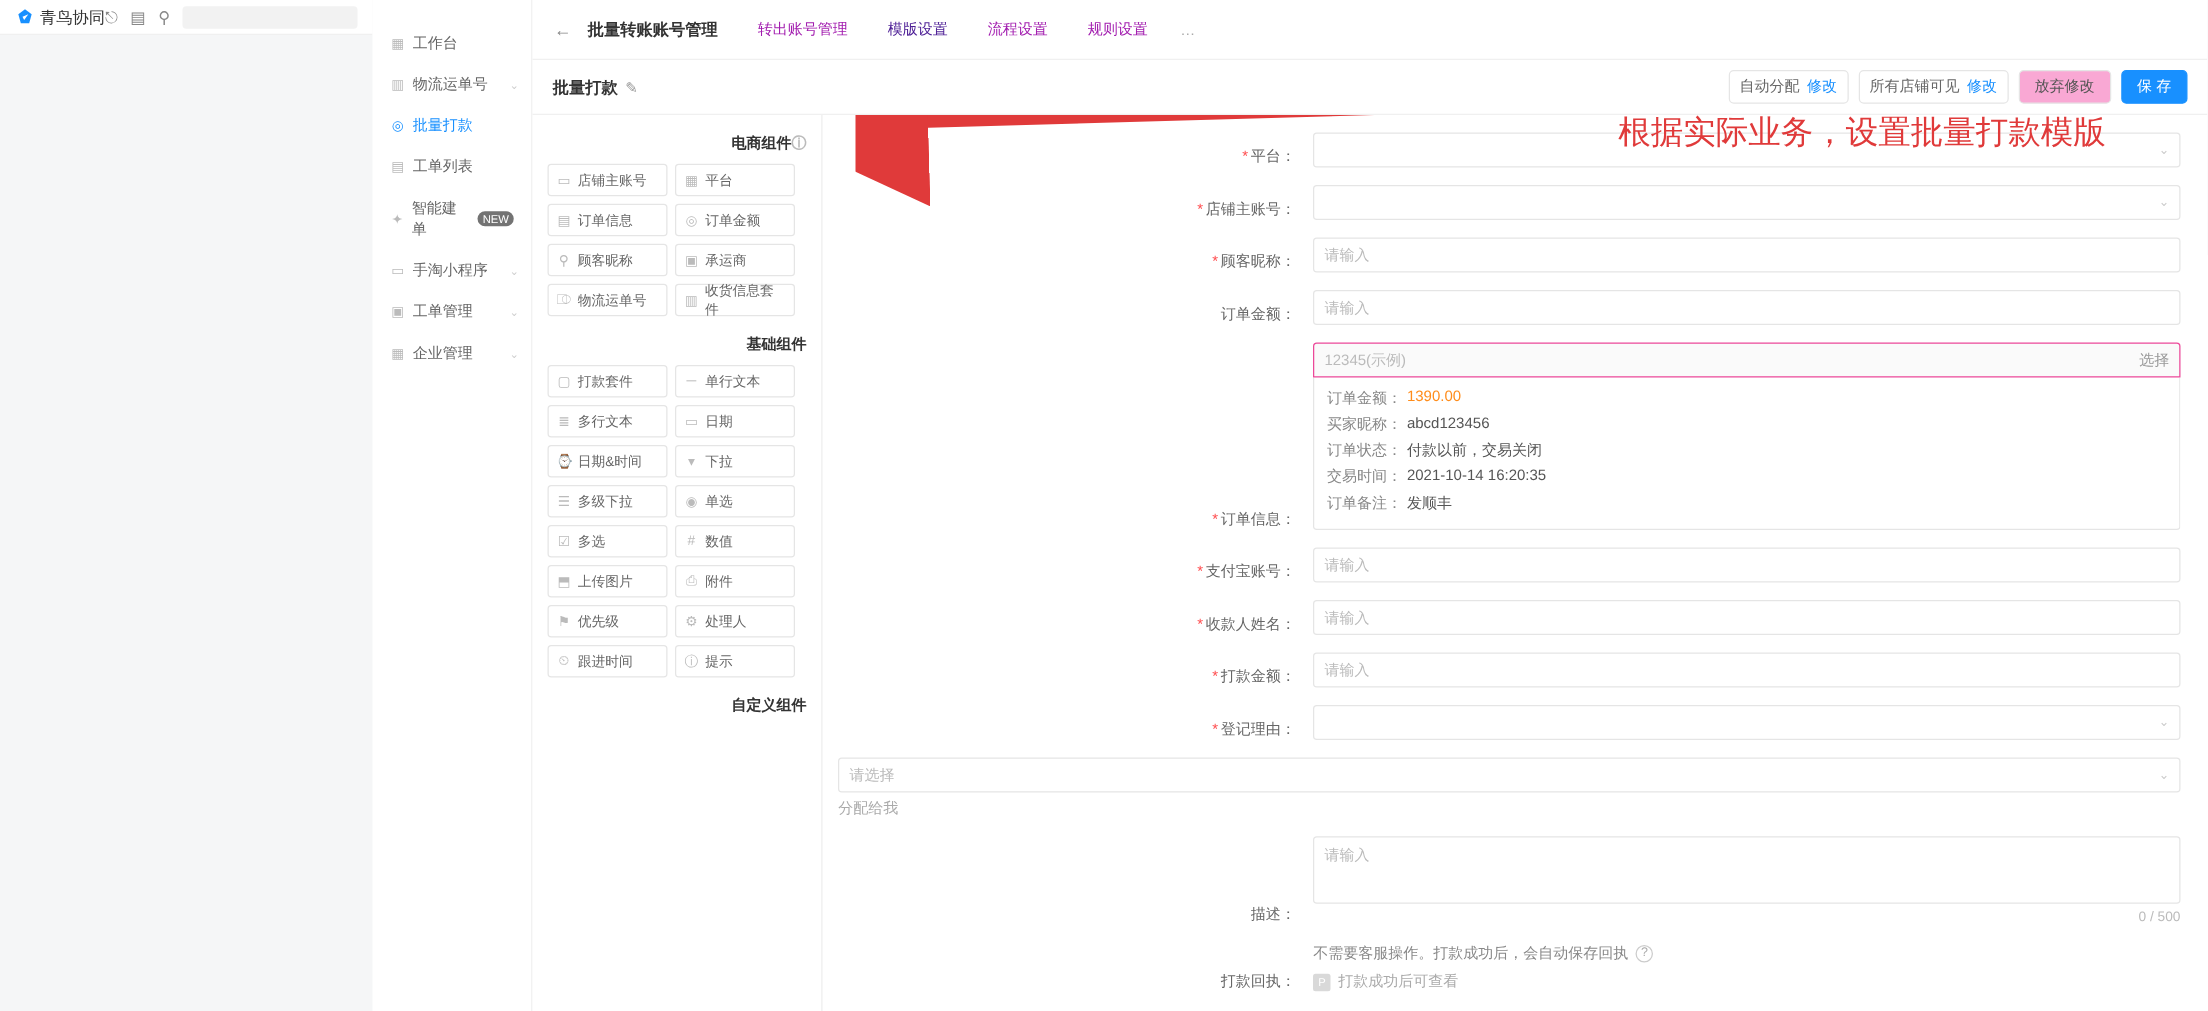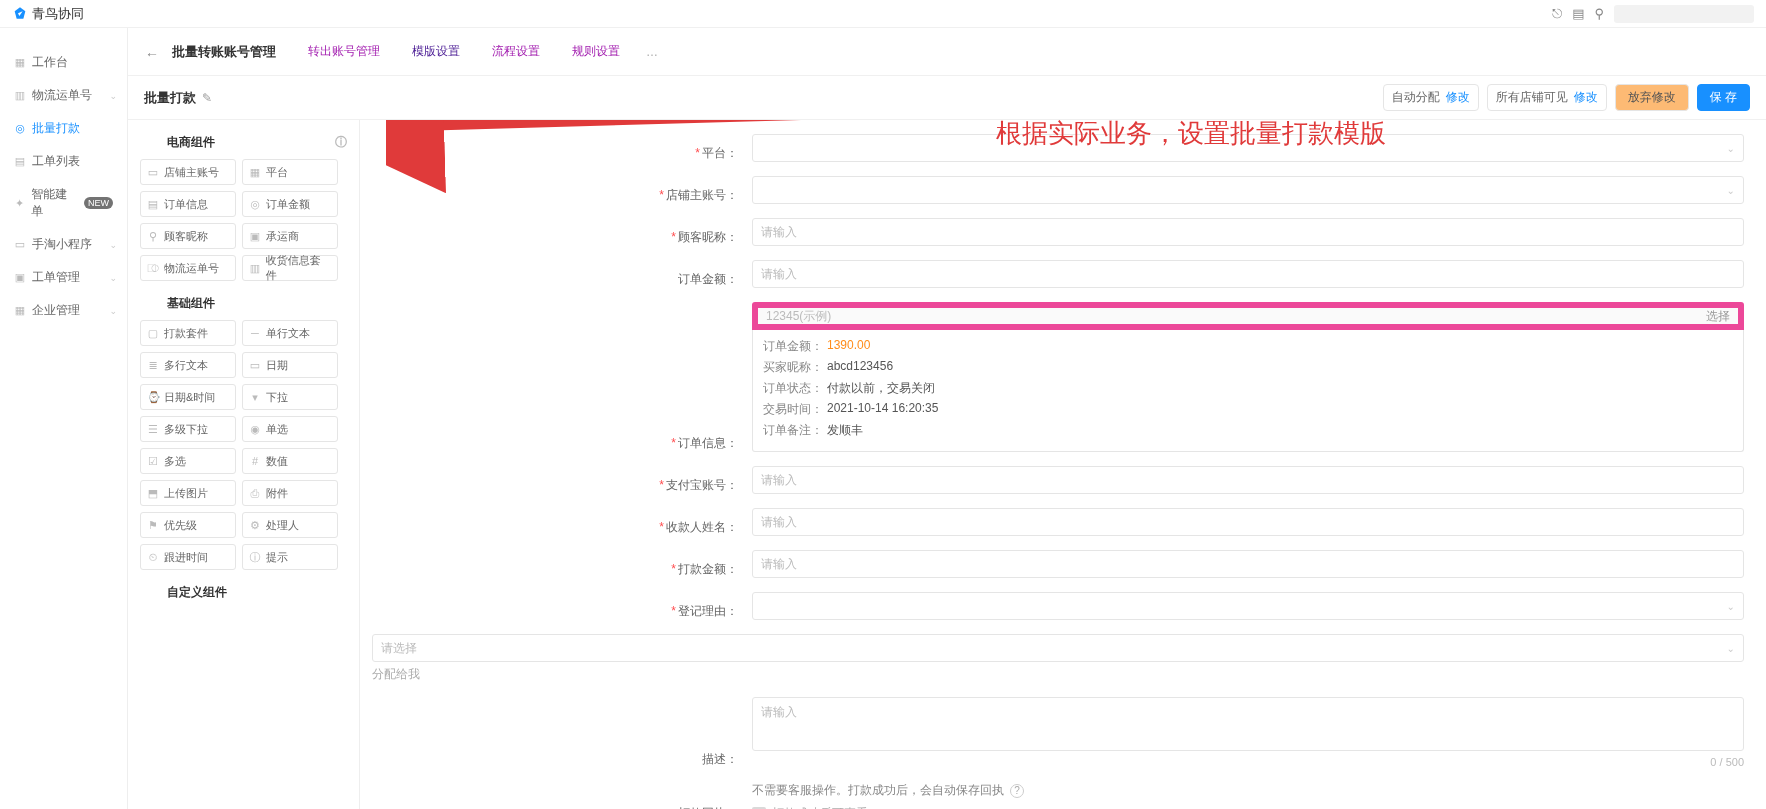--- a/index.html
+++ b/index.html
@@ -1,17 +1,17 @@
 <!DOCTYPE html>
 <html><head>
 <meta charset="utf-8">
 <style>
 * { box-sizing: border-box; margin: 0; padding: 0; }
 body { font-family: -apple-system, "PingFang SC", "Microsoft YaHei", sans-serif; font-size: 12px; color: #333; background: #f5f6f7; }
-.app { display: flex; flex-direction: column; height: 809px; width: 1766px; }
+.app { display: flex; height: 809px; width: 1766px; }
 
 
 .top-header { height: 28px; background: #fff; display: flex; align-items: center; padding: 0 12px; border-bottom: 1px solid #f0f0f0; }
 .logo { display: flex; align-items: center; gap: 4px; font-size: 13px; color: #333; }
 .logo-mark { width: 16px; height: 16px; }
 .top-spacer { flex: 1; }
 .top-icons { display: flex; align-items: center; gap: 10px; color: #888; }
 .top-icons span { font-size: 13px; cursor: pointer; }
 .top-user-box { width: 140px; height: 18px; background: #f2f2f2; border-radius: 3px; }
 
@@ -37,30 +37,30 @@
 .tab-item.active { color: #4c1d95; }
 .tab-more { color: #aaa; padding: 0 6px; }
 
 
 .tool-row { height: 44px; display: flex; align-items: center; padding: 0 16px; border-bottom: 1px solid #f0f0f0; }
 .tool-title { font-size: 13px; font-weight: 600; margin-right: 6px; }
 .tool-edit { color: #999; font-size: 12px; cursor: pointer; }
 .tool-spacer { flex: 1; }
 .tool-pill { display: inline-flex; align-items: center; border: 1px solid #e5e5e5; border-radius: 4px; padding: 4px 8px; font-size: 12px; color: #666; margin-left: 8px; }
 .tool-pill .link { color: #1890ff; margin-left: 6px; cursor: pointer; }
-.tool-btn { border: 1px solid #e5e5e5; background: #fdba74; border-radius: 4px; padding: 4px 12px; font-size: 12px; color: #555; margin-left: 8px; cursor: pointer; }
+.tool-btn { border: 1px solid #e5e5e5; background: #f9a8d4; border-radius: 4px; padding: 4px 12px; font-size: 12px; color: #555; margin-left: 8px; cursor: pointer; }
 .tool-btn.primary { background: #1890ff; color: #fff; border-color: #1890ff; }
 
 
 .content { flex: 1; display: flex; min-height: 0; }
 
 
 .palette { width: 232px; border-right: 1px solid #eee; padding: 14px 12px; overflow-y: auto; }
 .pal-section { margin-bottom: 14px; }
-.pal-head { display: flex; align-items: center; justify-content: space-between; font-size: 12px; font-weight: 600; color: #333; margin-bottom: 8px; padding-left: 27px; }
+.pal-head { display: flex; align-items: center; justify-content: flex-end; font-size: 12px; font-weight: 600; color: #333; margin-bottom: 8px; padding-left: 27px; }
 .pal-info { color: #bbb; font-size: 12px; cursor: pointer; }
 .pal-grid { display: flex; flex-wrap: wrap; gap: 6px; }
 .pal-item { width: 96px; height: 26px; border: 1px solid #e5e5e5; border-radius: 3px; display: flex; align-items: center; gap: 5px; padding: 0 6px; font-size: 11px; color: #666; cursor: grab; background: #fff; }
 .pal-item .pi { color: #bbb; font-size: 11px; width: 12px; text-align: center; }
 
 
 .form-area { flex: 1; padding: 14px 22px 30px 12px; overflow-y: auto; position: relative; }
 .annotation { position: absolute; top: 0; left: 26px; width: 1100px; height: 120px; pointer-events: none; z-index: 5; }
 .annotation-text { position: absolute; left: 610px; top: -4px; font-size: 26px; color: #e03a3a; white-space: nowrap; font-weight: 500; }
 .annotation svg { position: absolute; left: 0; top: -48px; }
@@ -72,21 +72,21 @@
 .ctrl-input, .ctrl-select { width: 100%; height: 28px; border: 1px solid #e5e5e5; border-radius: 3px; padding: 0 8px; font-size: 12px; color: #333; background: #fff; }
 .ctrl-input::placeholder { color: #bbb; }
 .ctrl-select { display: flex; align-items: center; justify-content: space-between; color: #bbb; cursor: pointer; }
 .ctrl-select .sel-caret { color: #ccc; font-size: 10px; }
 .ctrl-textarea { width: 100%; height: 54px; border: 1px solid #e5e5e5; border-radius: 3px; padding: 6px 8px; font-size: 12px; resize: none; }
 .ctrl-textarea::placeholder { color: #bbb; }
 .char-count { text-align: right; font-size: 11px; color: #bbb; margin-top: 2px; }
 .helper-text { font-size: 12px; color: #aaa; margin-top: 4px; }
 
 .order-display { width: 100%; }
-.order-display .od-head { height: 28px; border: 6px solid #ec4899; border-radius: 3px 3px 0 0; display: flex; align-items: center; justify-content: space-between; padding: 0 8px; font-size: 12px; color: #bbb; background: #fafafa; }
+.order-display .od-head { height: 28px; border: 1px solid #ec4899; border-radius: 3px 3px 0 0; display: flex; align-items: center; justify-content: space-between; padding: 0 8px; font-size: 12px; color: #bbb; background: #fafafa; }
 .order-display .od-head .od-sel { color: #999; cursor: pointer; font-family: Liberation Mono, monospace; }
 .order-display .od-body { border: 1px solid #e5e5e5; border-top: none; border-radius: 0 0 3px 3px; padding: 8px 10px; font-size: 12px; color: #666; }
 .od-row { display: flex; margin-bottom: 4px; }
 .od-key { width: 64px; color: #888; }
 .od-val { color: #555; }
 .od-val.highlight { color: #ff8c1a; }
 
 .receipt-note { font-size: 12px; color: #888; display: flex; align-items: center; gap: 6px; }
 .receipt-note .qmark { width: 14px; height: 14px; border-radius: 50%; border: 1px solid #ccc; display: inline-flex; align-items: center; justify-content: center; font-size: 10px; color: #aaa; }
 .receipt-sub { display: flex; align-items: center; gap: 6px; font-size: 12px; color: #aaa; margin-top: 6px; }

